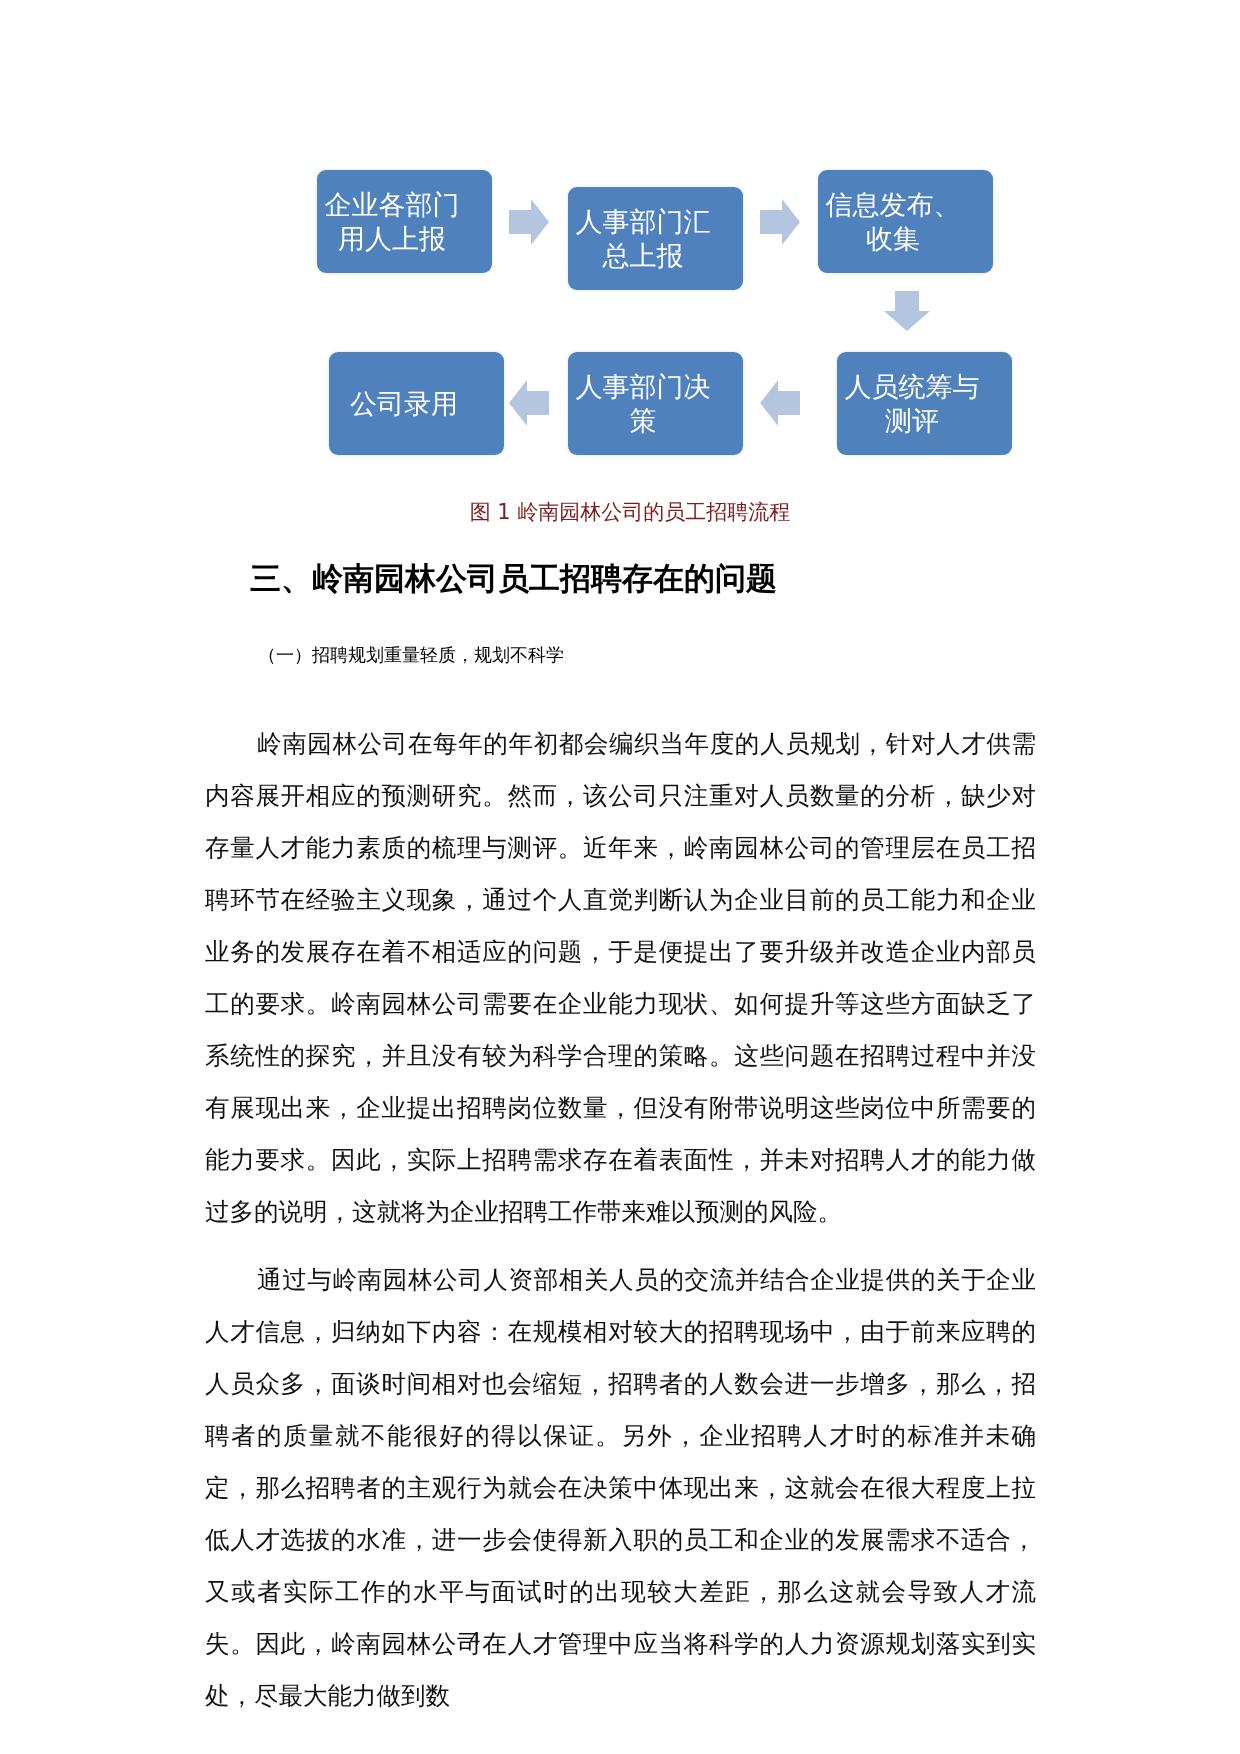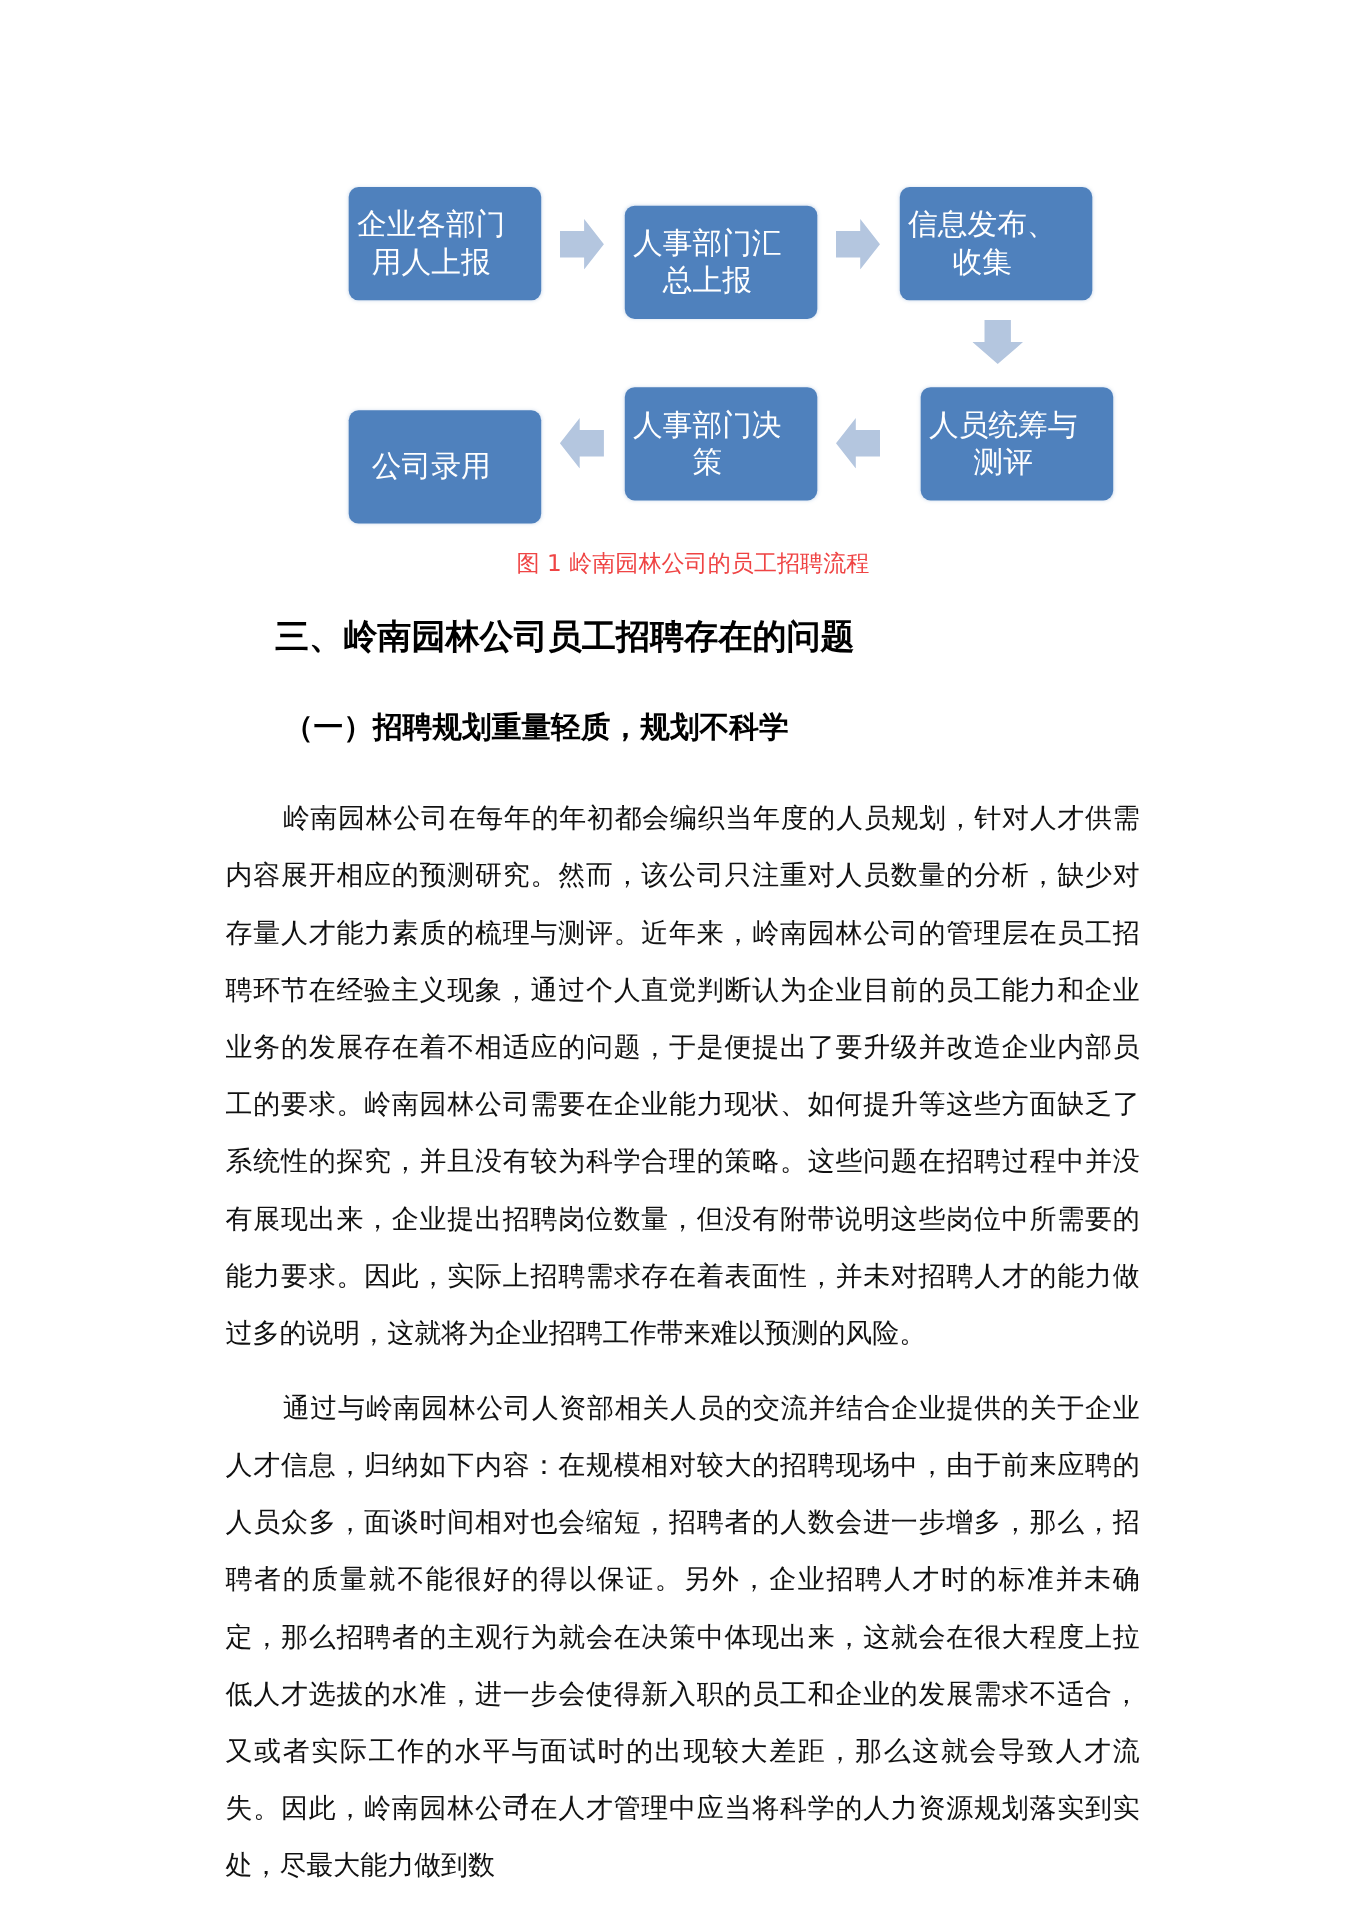--- a/index.html
+++ b/index.html
@@ -5,23 +5,23 @@
   html, body { margin:0; padding:0; background:#ffffff; }
   body { width:1240px; height:1754px; position:relative; overflow:hidden;
          font-family:"DejaVu Sans","Liberation Sans",sans-serif; color:#111; }
   .box { position:absolute; width:175px; height:103px; background:#4f81bd;
          border-radius:9px; color:#fff; font-size:27px; line-height:34px;
          display:flex; align-items:center; justify-content:flex-start; text-align:center;
          box-shadow:0 0 3px rgba(79,129,189,0.25); }
   .box span { display:block; width:150px; }
   .arrow { position:absolute; }
   .caption { position:absolute; top:498px; left:0; width:1240px; text-align:center;
-             font-size:21px; color:#ef4444; padding-left:20px; box-sizing:border-box; }
+             font-size:21px; color:#7f1d1d; padding-left:20px; box-sizing:border-box; }
   .h1 { position:absolute; top:558px; left:250px; font-size:31px; font-weight:bold; color:#000; }
-  .h2 { position:absolute; top:643px; left:258px; font-size:27px; font-weight:bold; color:#000; }
+  .h2 { position:absolute; top:643px; left:258px; font-size:18px; font-weight:normal; color:#000; }
   .body-text { position:absolute; left:189px; width:863px; font-size:24.5px;
                line-height:52px; color:#111; text-align:justify; }
   .body-text p { margin:16px; text-indent:52px; }
   .pagenum { position:absolute; top:1628px; left:0; width:950px; text-align:center;
              font-size:18px; color:#111; }
 </style>
 </head>
 <body>
 
 <div class="box" style="left:317px;top:170px;">
@@ -49,21 +49,21 @@
 </div>
 <svg class="arrow" style="left:760px;top:380px;" width="42" height="46">
   <polygon points="40,11 18,11 18,0 0,23 18,46 18,35 40,35" fill="#b4c6df"></polygon>
 </svg>
 <div class="box" style="left:568px;top:352px;">
   <span>人事部门决策</span>
 </div>
 <svg class="arrow" style="left:509px;top:380px;" width="42" height="46">
   <polygon points="40,11 18,11 18,0 0,23 18,46 18,35 40,35" fill="#b4c6df"></polygon>
 </svg>
-<div class="box" style="left:317px;top:352px;margin-top:21px;">
+<div class="box" style="left:329px;top:352px;">
   <span>公司录用</span>
 </div>
 
 <div class="caption">图 1 岭南园林公司的员工招聘流程</div>
 
 <div class="h1">三、岭南园林公司员工招聘存在的问题</div>
 <div class="h2">（一）招聘规划重量轻质，规划不科学</div>
 
 <div class="body-text" style="top:702px;">
   <p>岭南园林公司在每年的年初都会编织当年度的人员规划，针对人才供需内容展开相应的预测研究。然而，该公司只注重对人员数量的分析，缺少对存量人才能力素质的梳理与测评。近年来，岭南园林公司的管理层在员工招聘环节在经验主义现象，通过个人直觉判断认为企业目前的员工能力和企业业务的发展存在着不相适应的问题，于是便提出了要升级并改造企业内部员工的要求。岭南园林公司需要在企业能力现状、如何提升等这些方面缺乏了系统性的探究，并且没有较为科学合理的策略。这些问题在招聘过程中并没有展现出来，企业提出招聘岗位数量，但没有附带说明这些岗位中所需要的能力要求。因此，实际上招聘需求存在着表面性，并未对招聘人才的能力做过多的说明，这就将为企业招聘工作带来难以预测的风险。</p>

